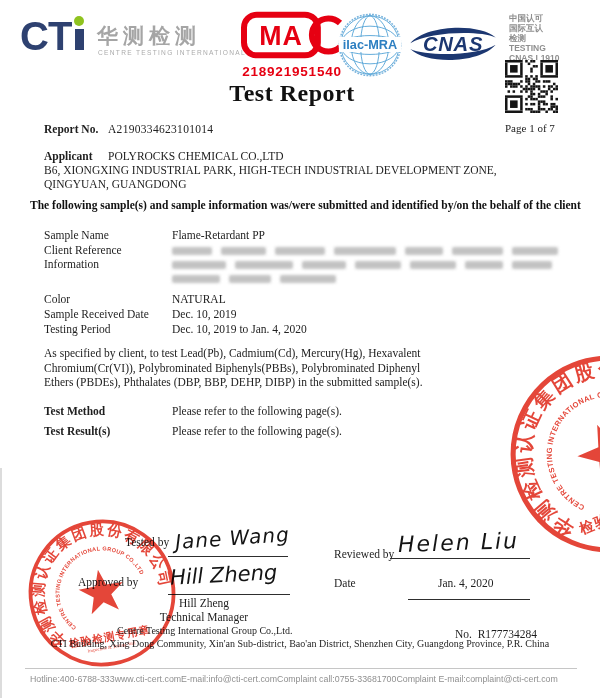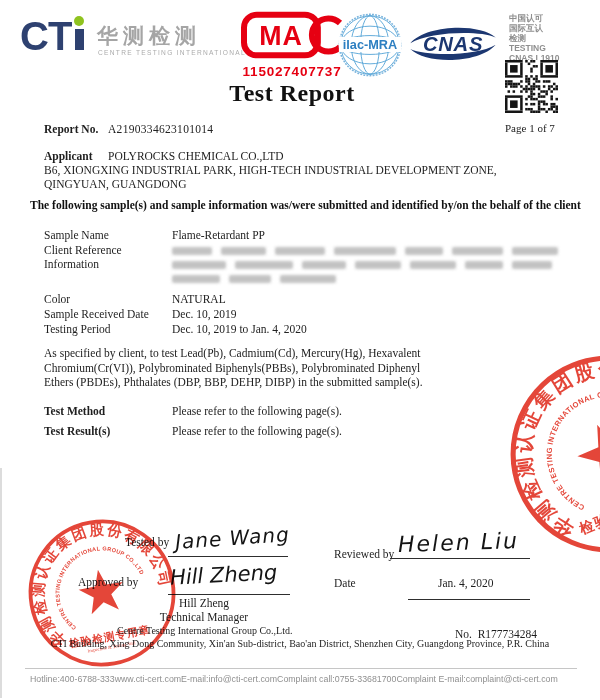--- a/index.html
+++ b/index.html
@@ -65,21 +65,21 @@
     <span class="cti-cn">华测检测</span>
     <span class="cti-sub">CENTRE TESTING INTERNATIONAL</span>
   </div>
 
   <div class="cma-group">
     <svg width="104" height="48" viewBox="0 0 112 52">
       <rect x="4" y="4" width="80" height="44" rx="14" fill="none" stroke="#e60012" stroke-width="6.5"></rect>
       <text x="44" y="37" text-anchor="middle" font-family="'Liberation Sans',sans-serif" font-size="29" font-weight="bold" fill="#e60012" letter-spacing="1">MA</text>
       <path d="M 108,13 A 18,18 0 1 0 108,39" fill="none" stroke="#e60012" stroke-width="6.5"></path>
     </svg>
-    <div class="cma-number">115027407737</div>
+    <div class="cma-number">218921951540</div>
     <div class="report-title">Test Report</div>
   </div>
 
   <svg class="ilac" width="66" height="66" viewBox="0 0 70 70">
     <circle cx="35" cy="35" r="32.5" fill="#fff" stroke="#7ab4dd" stroke-width="1.6" stroke-dasharray="2 1.3"></circle>
     <g fill="none" stroke="#5aa7d8" stroke-width="1">
       <ellipse cx="35" cy="35" rx="31" ry="31"></ellipse>
       <ellipse cx="35" cy="35" rx="31" ry="10"></ellipse>
       <ellipse cx="35" cy="35" rx="31" ry="20"></ellipse>
       <ellipse cx="35" cy="35" rx="10" ry="31"></ellipse>

